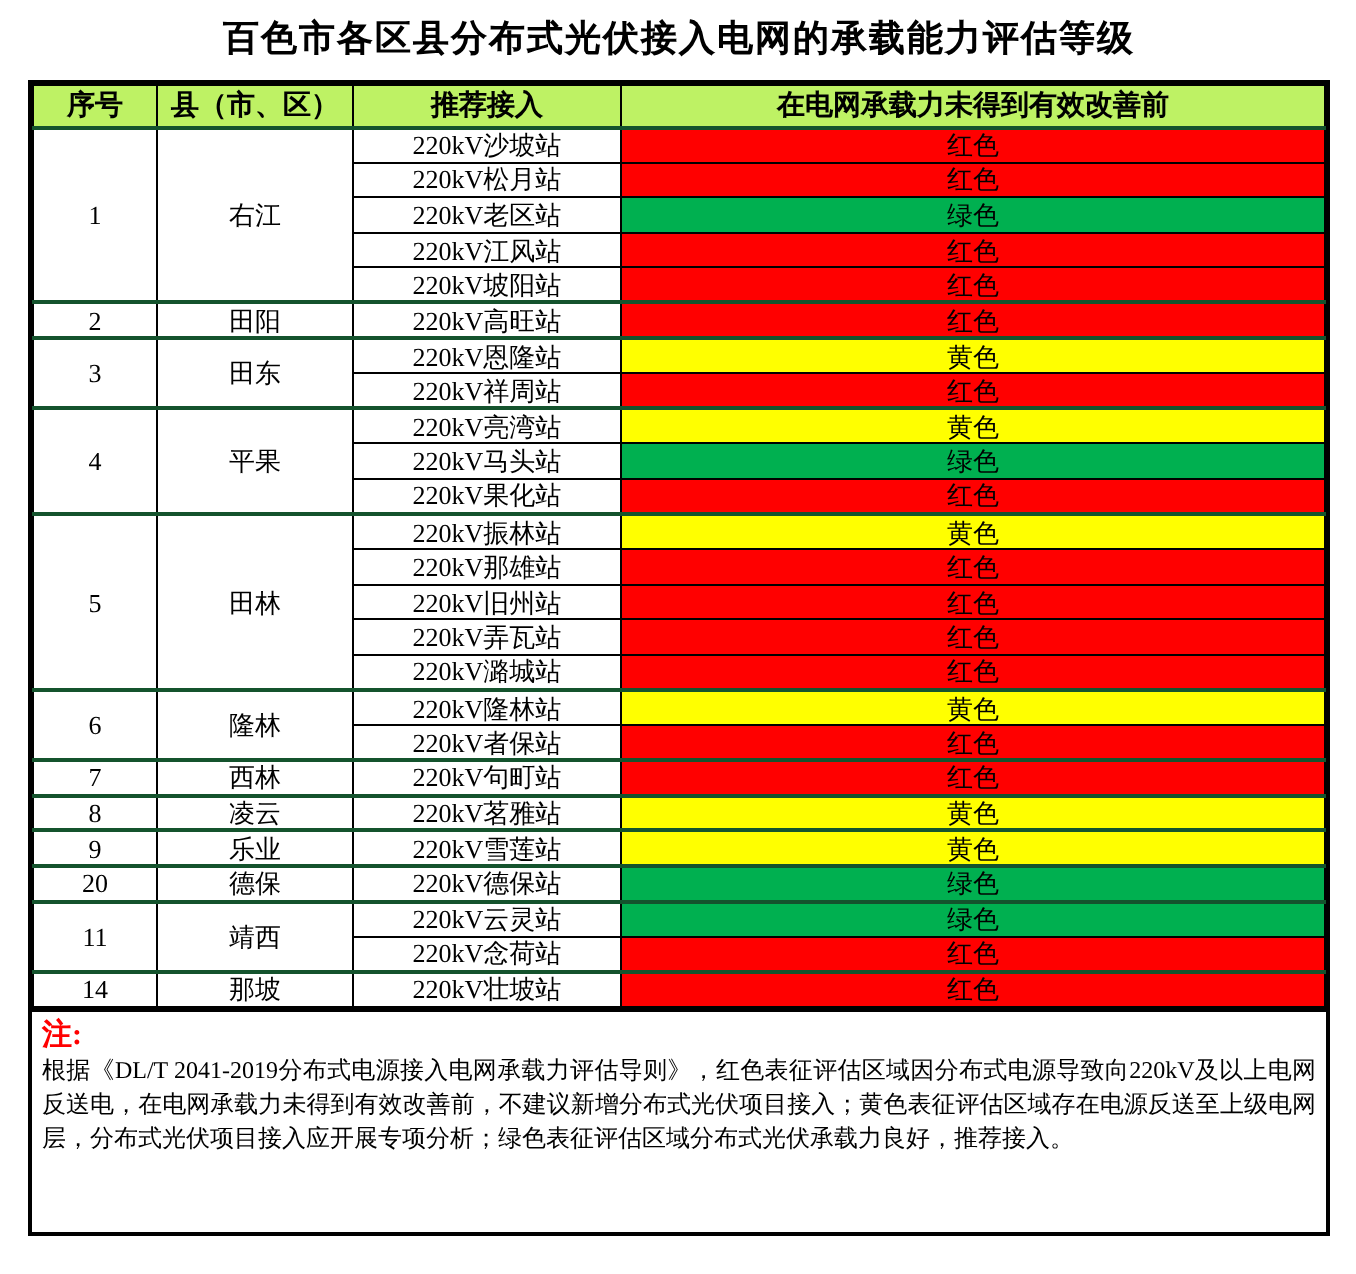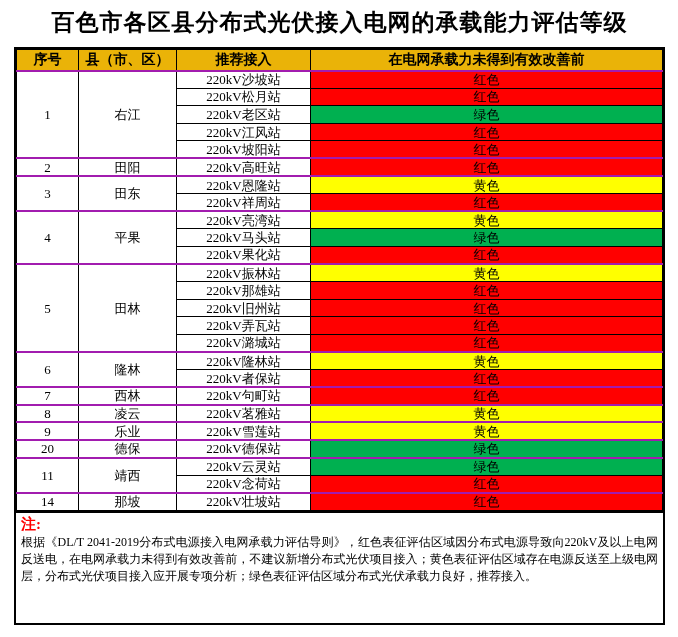--- a/index.html
+++ b/index.html
@@ -7,21 +7,21 @@
   body {
     width: 678px; height: 637px;
     font-family: "Liberation Serif", "DejaVu Serif", serif;
     color: #000;
     overflow: hidden;
   }
   .page { padding: 7px 13px 0 14px; }
   .title {
     text-align: center;
     font-weight: bold;
-    font-size: 23px;
+    font-size: 18px;
     letter-spacing: 1px;
     margin-bottom: 9px;
     white-space: nowrap;
   }
   .greeting {
     font-weight: bold;
     font-size: 14px;
     margin-bottom: 2px;
   }
   .box { border: 2px solid #000; }
@@ -37,28 +37,28 @@
     border: 1px solid #000;
     text-align: center;
     vertical-align: middle;
     overflow: hidden;
     white-space: nowrap;
   }
   th {
     font-weight: bold;
     font-size: 14px;
     height: 21px;
-    background: #eab308;
+    background: #bef264;
   }
   td {
     font-size: 13px;
     height: 17.6px;
     line-height: 1;
   }
-  tr.group-start td { border-top: 2px solid #a21caf; font-family: Liberation Serif, serif; }
+  tr.group-start td { border-top: 2px solid #14532d; font-family: Liberation Serif, serif; }
   .note {
     border-top: 2px solid #000;
     padding: 2px 5px 6px 5px;
     min-height: 112px;
     background: #fff;
   }
   .note-label {
     font-weight: bold;
     font-size: 15px;
   }

